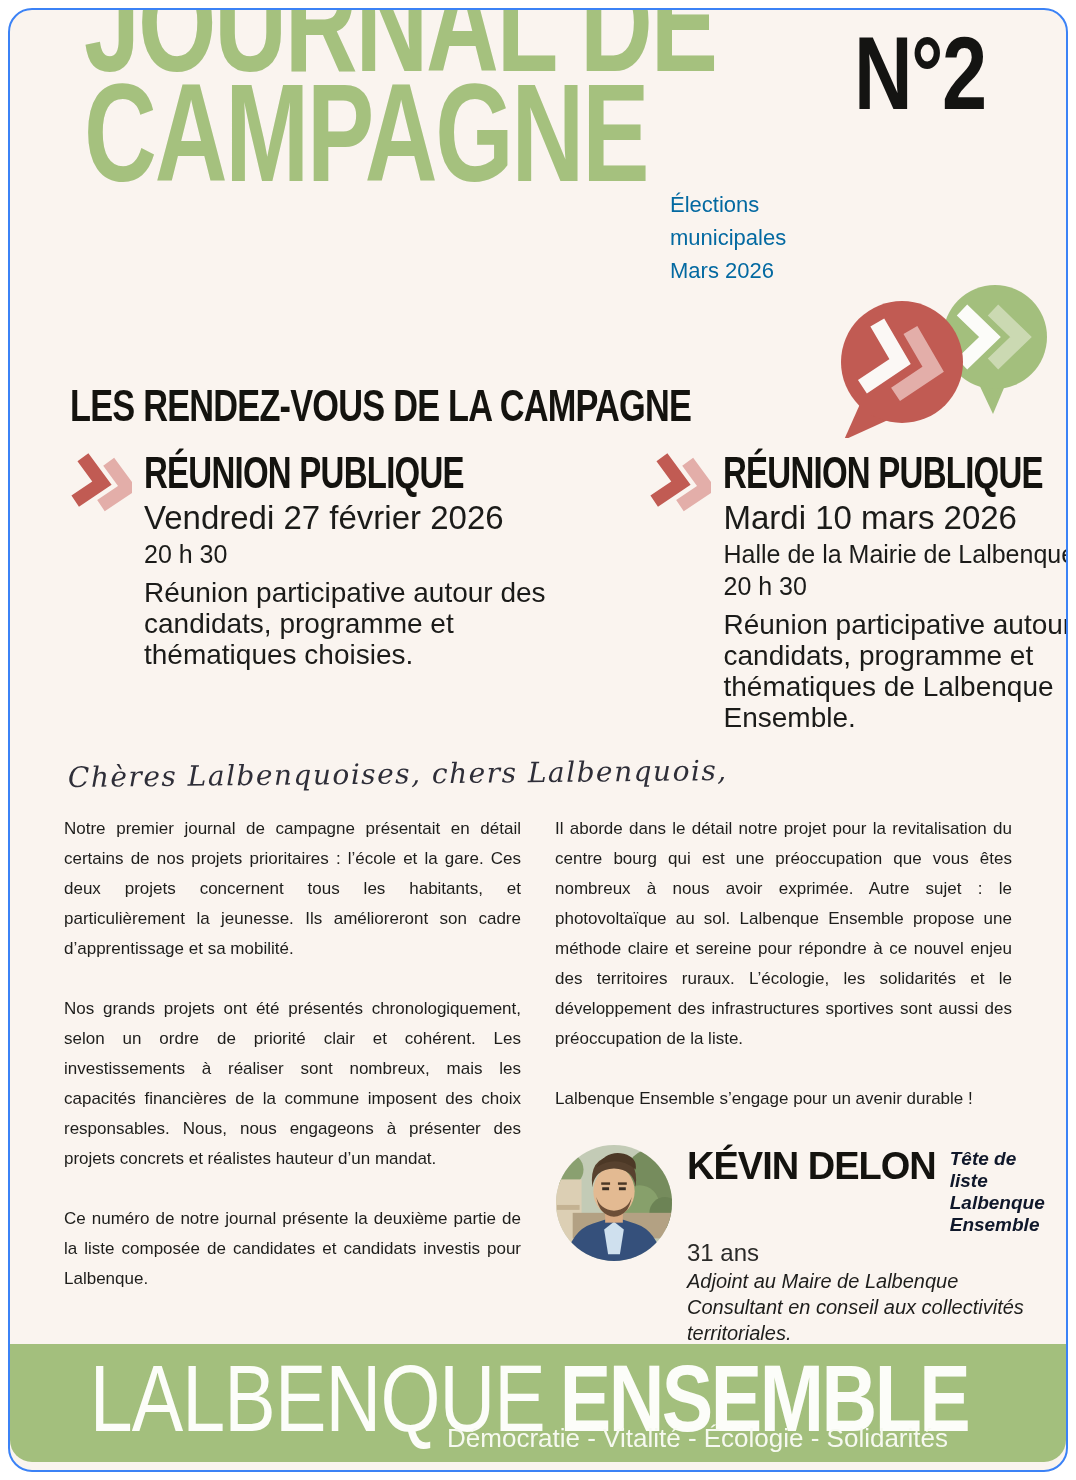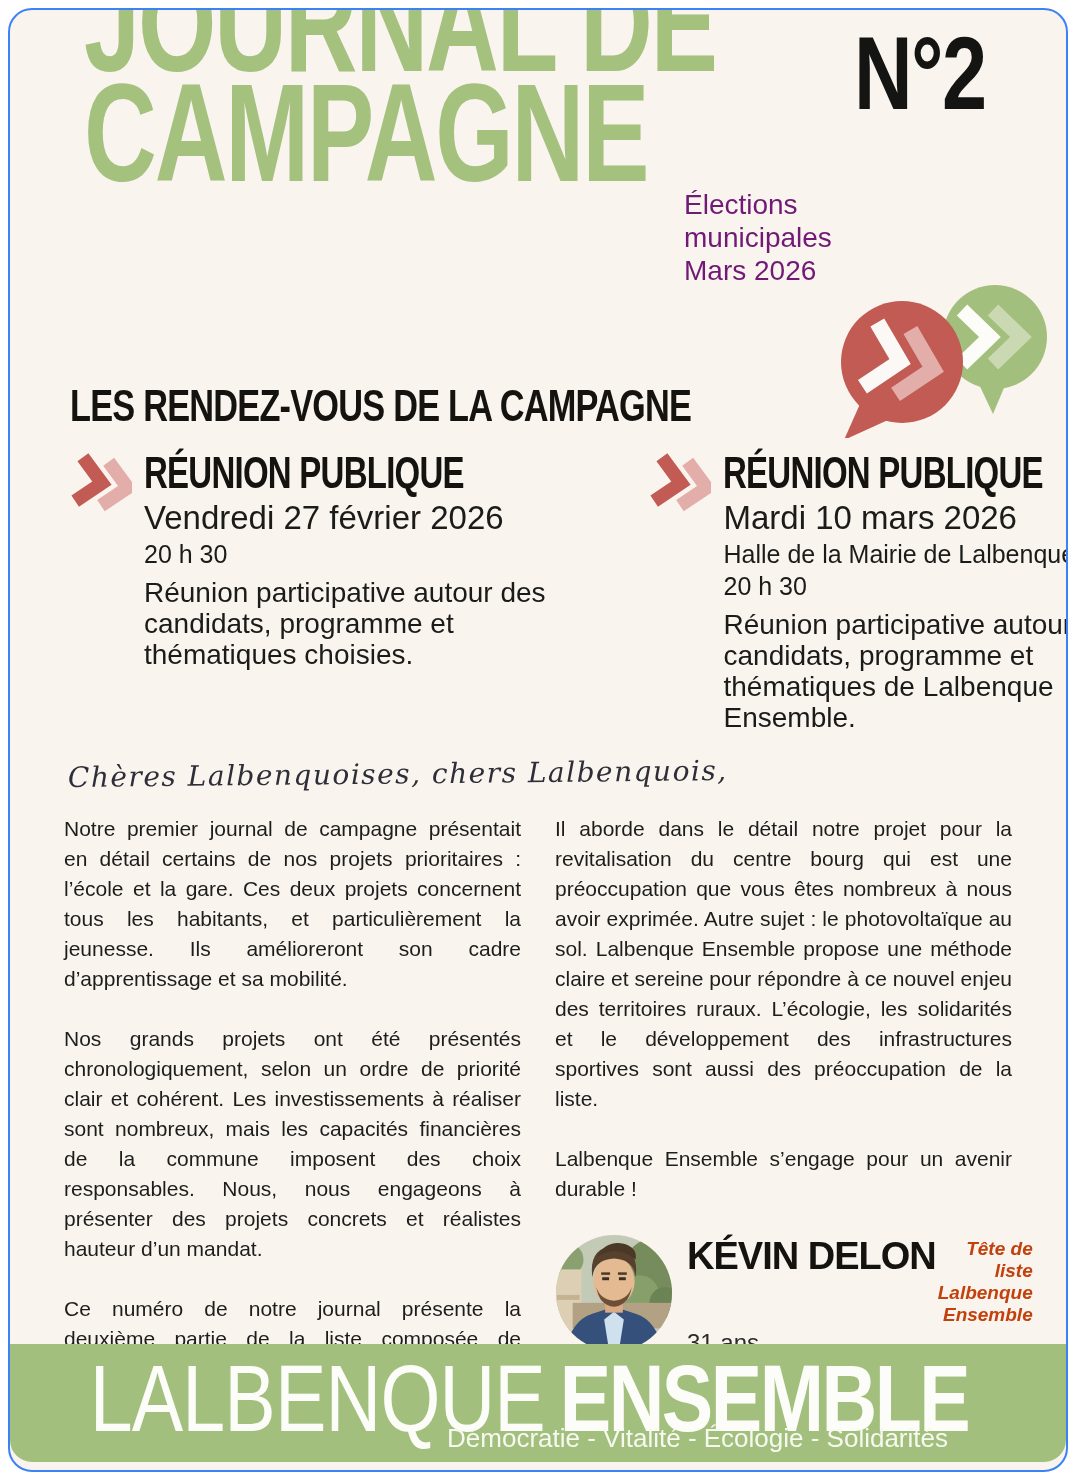--- a/index.html
+++ b/index.html
@@ -18,22 +18,22 @@
     font-weight:700;font-size:140px;line-height:110px;letter-spacing:-3px;
     color:#A5C17E;transform:scaleX(0.72);transform-origin:top left;
   }
   .journal-title span{display:block;}
   .issue{
     position:absolute;right:26px;top:18px;font-weight:700;font-size:104px;
     line-height:90px;color:#141412;letter-spacing:-2px;
     transform:scaleX(0.78);transform-origin:top right;
   }
   .elections{
-    position:absolute;left:620px;top:178px;font-size:28px;line-height:33px;
-    white-space:pre-line;color:#701a75;
+    position:absolute;left:606px;top:178px;font-size:22px;line-height:33px;
+    white-space:pre-line;color:#0369a1;
   }
   .bubbles{position:absolute;top:268px;right:10px;width:250px;height:160px;z-index:2;}
   
   .rdv-heading{
     margin:6px 0 22px 6px;font-size:44px;line-height:44px;font-weight:700;
     letter-spacing:-1px;color:#14130f;transform:scaleX(0.78);transform-origin:left center;
     white-space:nowrap;
   }
   .events{display:flex;gap:73px;}
   .event{flex:1;display:flex;align-items:flex-start;}
@@ -48,33 +48,33 @@
   .event-desc + .event-desc{margin-top:0;}
   
   .greeting{
     margin:28px 0 20px 4px;font-family:"DejaVu Serif",serif;font-style:italic;
     font-size:28px;letter-spacing:1.5px;color:#2e2e38;transform:rotate(-0.6deg);
     transform-origin:left center;
   }
   
   .cols{display:flex;gap:34px;}
   .col{flex:1;min-width:0;}
-  .col p{margin:0 0 30px;font-size:21px;line-height:30px;text-align:justify;color:#1d1d1b;}
+  .col p{margin:0 0 30px;font-size:17px;line-height:30px;text-align:justify;color:#1d1d1b;}
   .col p b{font-weight:400;}
   .col p:last-child{margin-bottom:0;}
   
   .candidate{display:flex;align-items:flex-start;gap:14px;margin-top:22px;}
   .photo{flex:0 0 118px;height:118px;}
   .cinfo{flex:1;padding-top:2px;}
-  .crow{display:flex;align-items:flex-start;gap:2px;text-align:right;}
+  .crow{display:flex;align-items:flex-start;gap:14px;}
   .cname{
     margin:0;font-size:38px;line-height:40px;font-weight:700;letter-spacing:-1px;
     color:#14130f;white-space:nowrap;
   }
-  .crole{font-size:19px;line-height:22px;font-weight:700;font-style:italic;color:#c2410c;padding-top:2px;}
+  .crole{font-size:19px;line-height:22px;font-weight:700;font-style:italic;color:#0f172a;padding-top:2px;}
   .crole span{display:block;}
   .cage{font-size:24px;line-height:30px;margin-top:2px;color:#2a2a28;}
   .cjob{font-style:italic;font-size:20px;line-height:26px;color:#1d1d1b;}
   
   .footer{
     position:absolute;left:0;right:0;bottom:8px;height:118px;background:#A3BF7D;
     border-radius:0 0 22px 22px;
   }
   .brand{
     position:absolute;top:8px;left:0;right:0;display:flex;justify-content:center;

